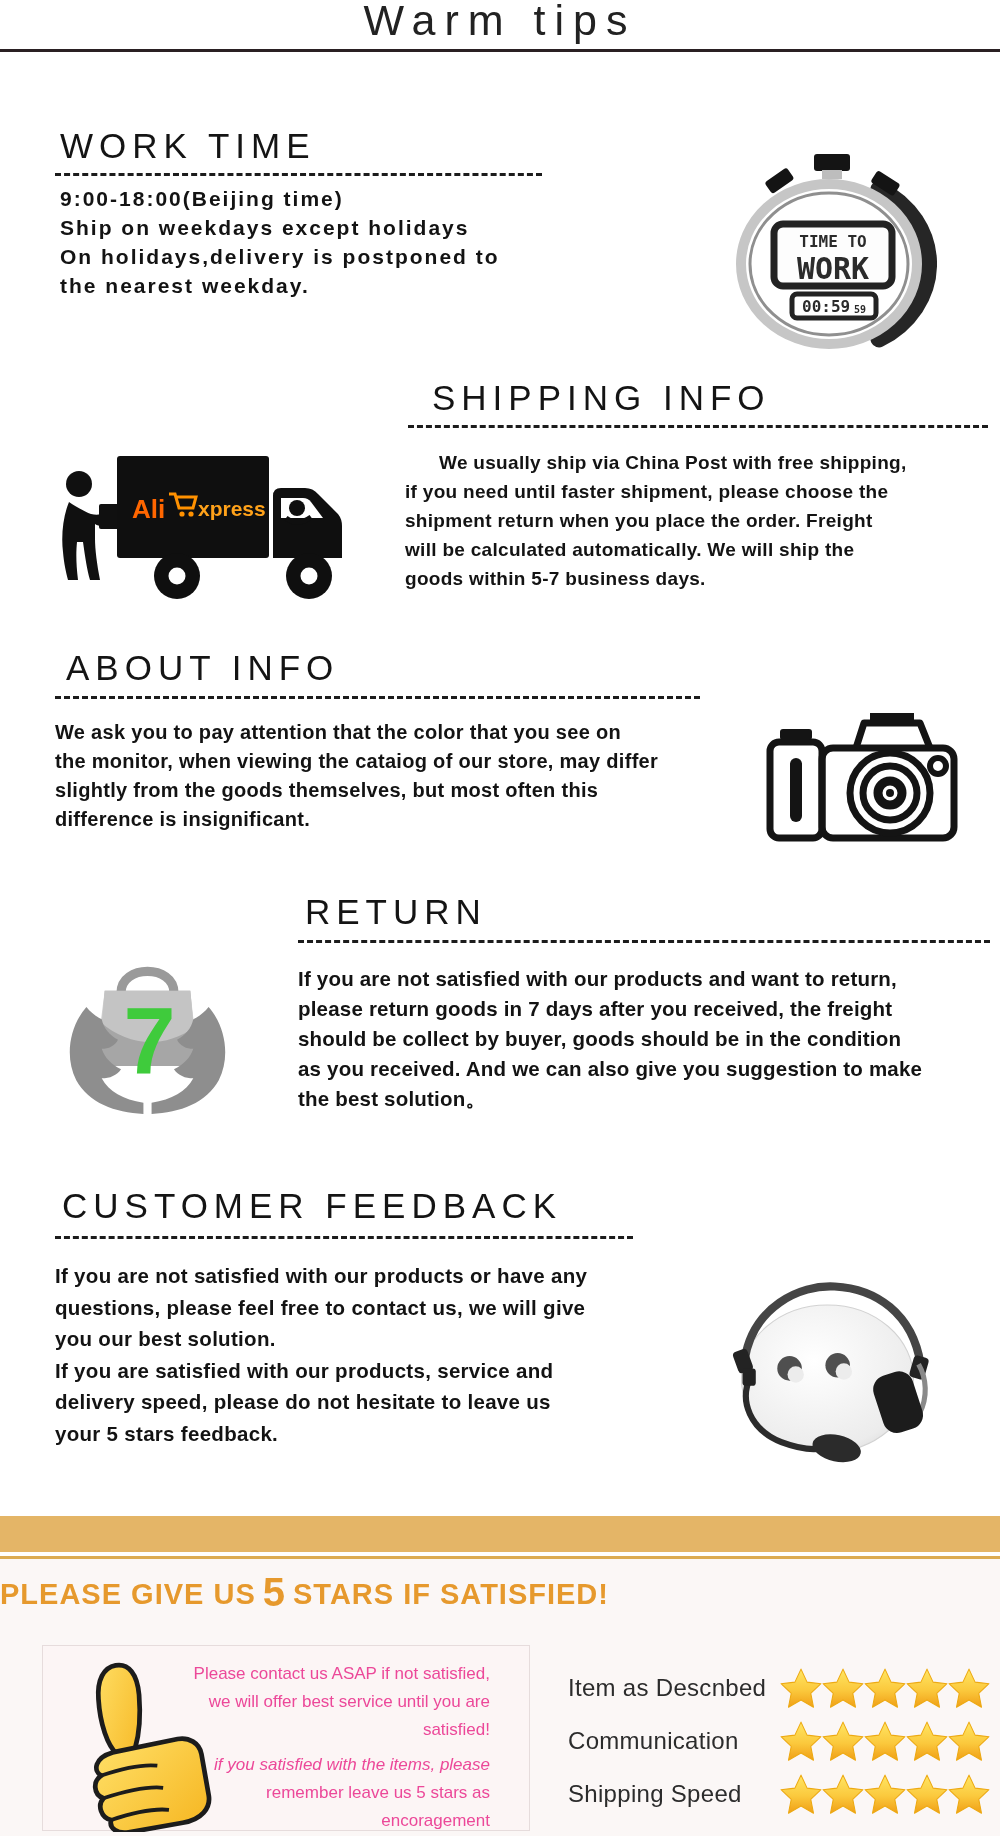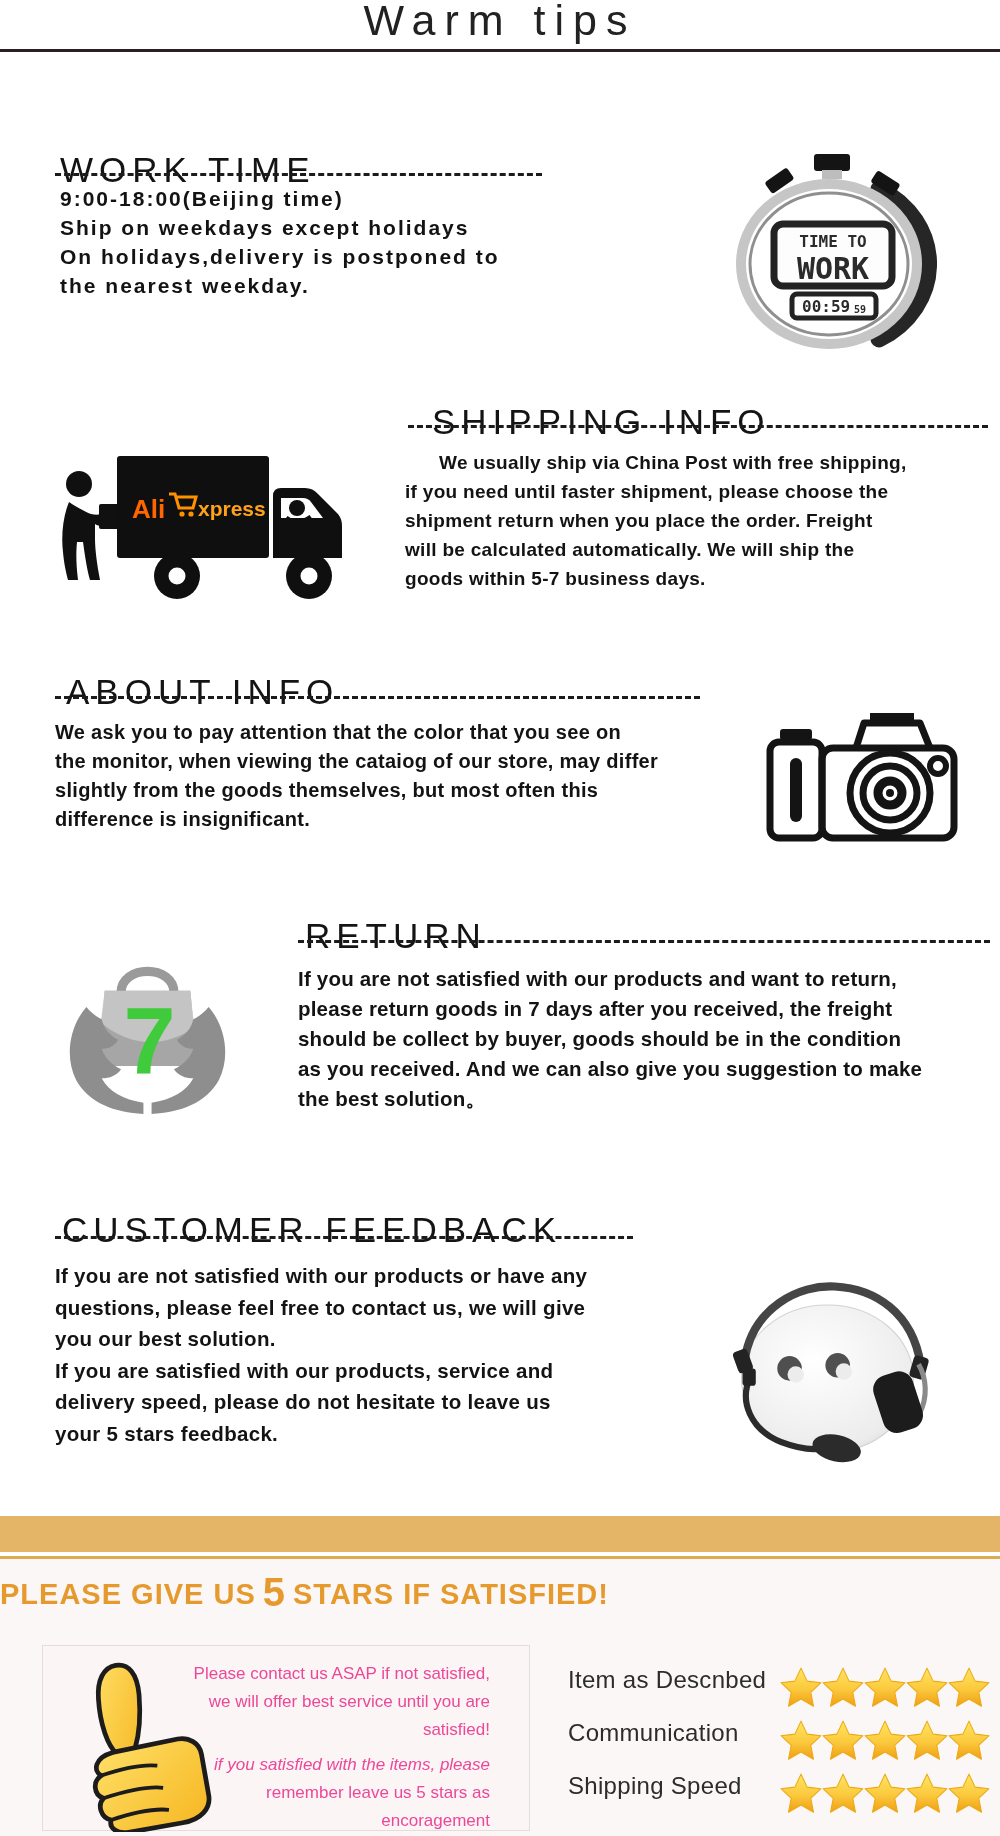--- a/index.html
+++ b/index.html
@@ -3,21 +3,21 @@
 <meta charset="utf-8">
 <style>
   html,body{margin:0;padding:0;background:#ffffff;}
   .canvas{position:relative;width:1000px;height:1836px;background:#ffffff;overflow:hidden;
           font-family:"Liberation Sans",sans-serif;color:#141414;}
   
   .page-title{position:absolute;top:-4px;left:0;width:100%;text-align:center;
               font-size:43px;letter-spacing:9px;font-weight:400;color:#222;}
   .title-rule{position:absolute;top:49px;left:0;width:100%;height:3px;background:#2a2023;}
   
-  .sec-h{position:absolute;font-size:35px;letter-spacing:6px;font-weight:400;color:#141414;white-space:nowrap;margin-top:24px;}
+  .sec-h{position:absolute;font-size:35px;letter-spacing:6px;font-weight:400;color:#141414;white-space:nowrap;}
   .dash{position:absolute;height:0;border-top:3px dashed #1c1c1c;}
   
   .blk{position:absolute;font-weight:700;color:#131313;}
   .blk .tl{display:block;white-space:nowrap;}
   .wt .tl{font-size:21px;line-height:29px;letter-spacing:2px;}
   .sh .tl{font-size:19px;line-height:29px;letter-spacing:0.3px;}
   .sh .tl.ind{text-indent:34px;}
   .ac .tl{font-size:20px;line-height:29px;letter-spacing:0.3px;}
   .rt .tl{font-size:20.5px;line-height:30px;letter-spacing:0.2px;}
   .fb .tl{font-size:20.5px;line-height:31.5px;letter-spacing:0.3px;}
@@ -28,21 +28,21 @@
   .foot-bg{position:absolute;left:0;right:0;top:1559px;bottom:0;background:#fbf7f6;}
   .headline{position:absolute;top:1578px;left:0;width:100%;text-align:left;
             font-size:29px;font-weight:700;letter-spacing:1px;}
   .headline .big5{font-size:40px;line-height:0;margin:0 7px;display:inline-block;transform:translateY(2px);}
   .note-box{position:absolute;left:42px;top:1645px;width:488px;height:186px;
             background:#fcf5f5;border:1px solid #e6dcdc;box-sizing:border-box;}
   .note-lines{position:absolute;left:160px;top:1660px;width:330px;text-align:right;
               font-size:17px;line-height:28px;color:#ec4899;}
   .note-lines .nl{white-space:nowrap;}
   .note-lines .nl.gap{margin-top:7px;font-style:italic;}
-  .rating-row{position:absolute;left:568px;height:44px;display:flex;gap:14px;}
+  .rating-row{position:absolute;left:568px;height:44px;display:flex;align-items:center;gap:14px;}
   .rating-row .rlabel{width:198px;font-size:24px;color:#2c2c2c;letter-spacing:0.3px;white-space:nowrap;}
   .stars{display:flex;}
   .star{width:42px;height:42px;flex:0 0 auto;}
 </style>
 </head>
 <body>
 
 <div class="canvas">
 
   <svg width="0" height="0" style="position:absolute">

